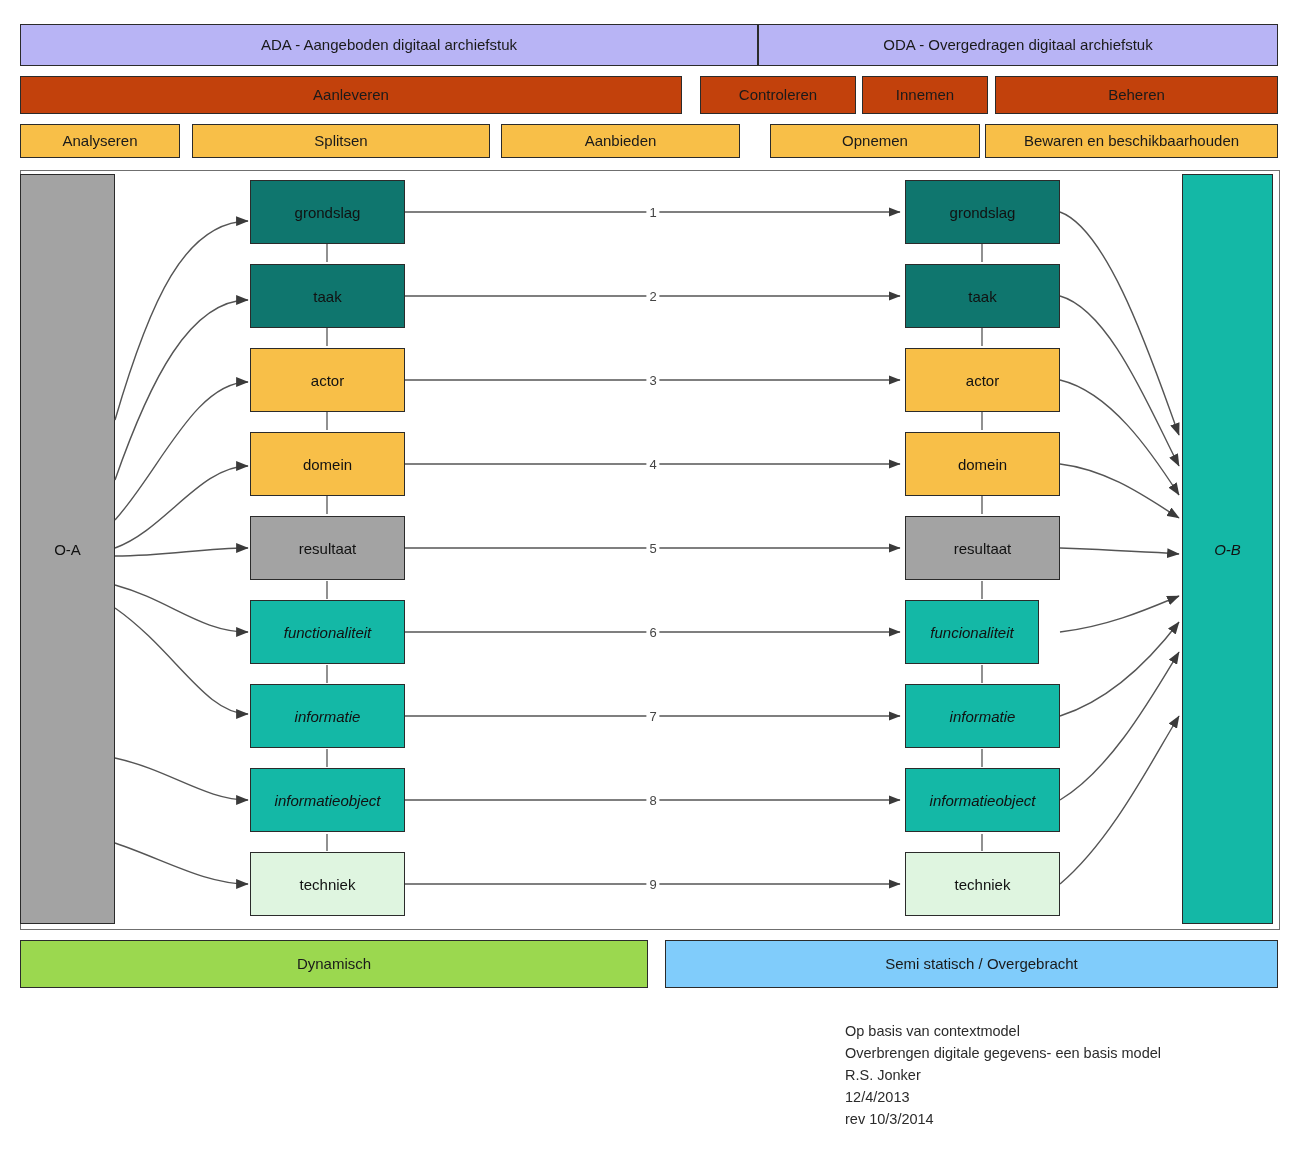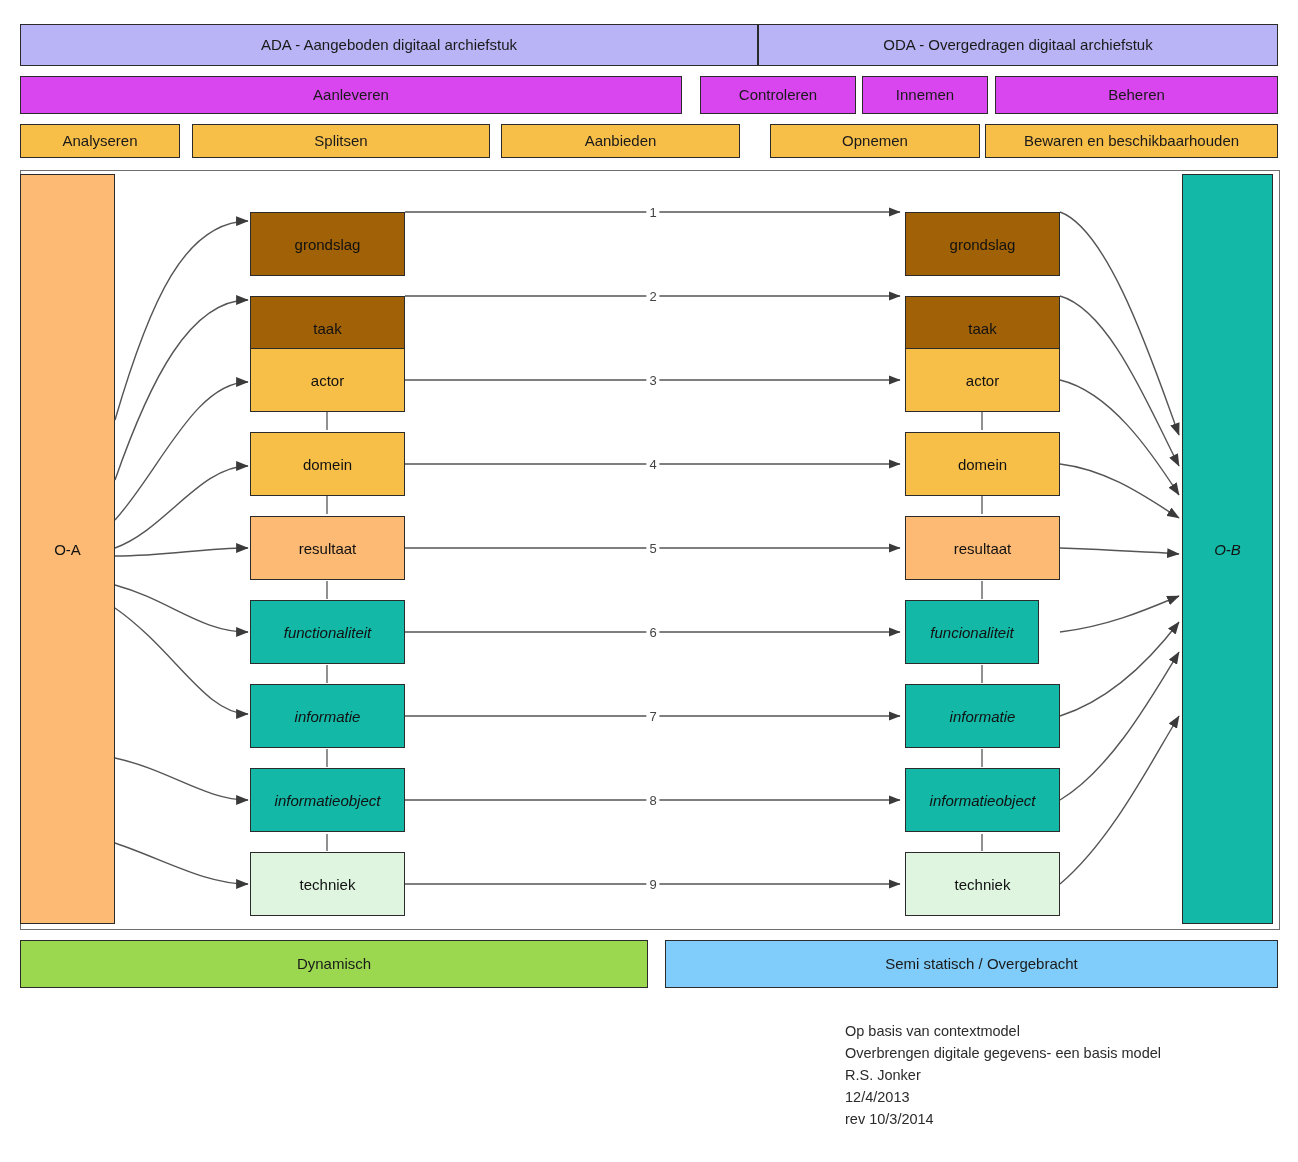--- a/index.html
+++ b/index.html
@@ -9,32 +9,32 @@
     color:#000;
   }
   #stage{position:absolute;left:0;top:0;width:1298px;height:1162px;}
   .abs{position:absolute;box-sizing:border-box;}
   .bar{
     border:1.5px solid #2b2b2b;
     display:flex;align-items:center;justify-content:center;
     font-size:15px;color:#1a1a1a;text-align:center;line-height:1.1;
   }
   .purple{background:#b8b4f5;}
-  .yellowbar{background:#d946ef;}
+  .yellowbar{background:#c2410c;}
   .orangebar{background:#f8bf48;}
   .greenbar{background:#9bd84f;}
   .bluebar{background:#80ccfb;}
   .node{
     border:1.5px solid #2b2b2b;
     display:flex;align-items:center;justify-content:center;
     font-size:15px;color:#111;
   }
-  .n-yellow{background:#a16207;margin-top:32px;}
+  .n-yellow{background:#0f766e;}
   .n-orange{background:#f8bf48;}
-  .n-green{background:#fdba74;}
+  .n-green{background:#a3a3a3;}
   .n-blue{background:#14b8a6;font-style:italic;}
   .n-mint{background:#dff5e0;}
   .sidecol{
     border:1.5px solid #2b2b2b;
     display:flex;align-items:center;justify-content:center;
     font-size:15px;color:#111;
   }
   .frame{
     position:absolute;left:20px;top:170px;width:1258px;height:758px;
     border:1px solid #6f6f6f;background:transparent;

